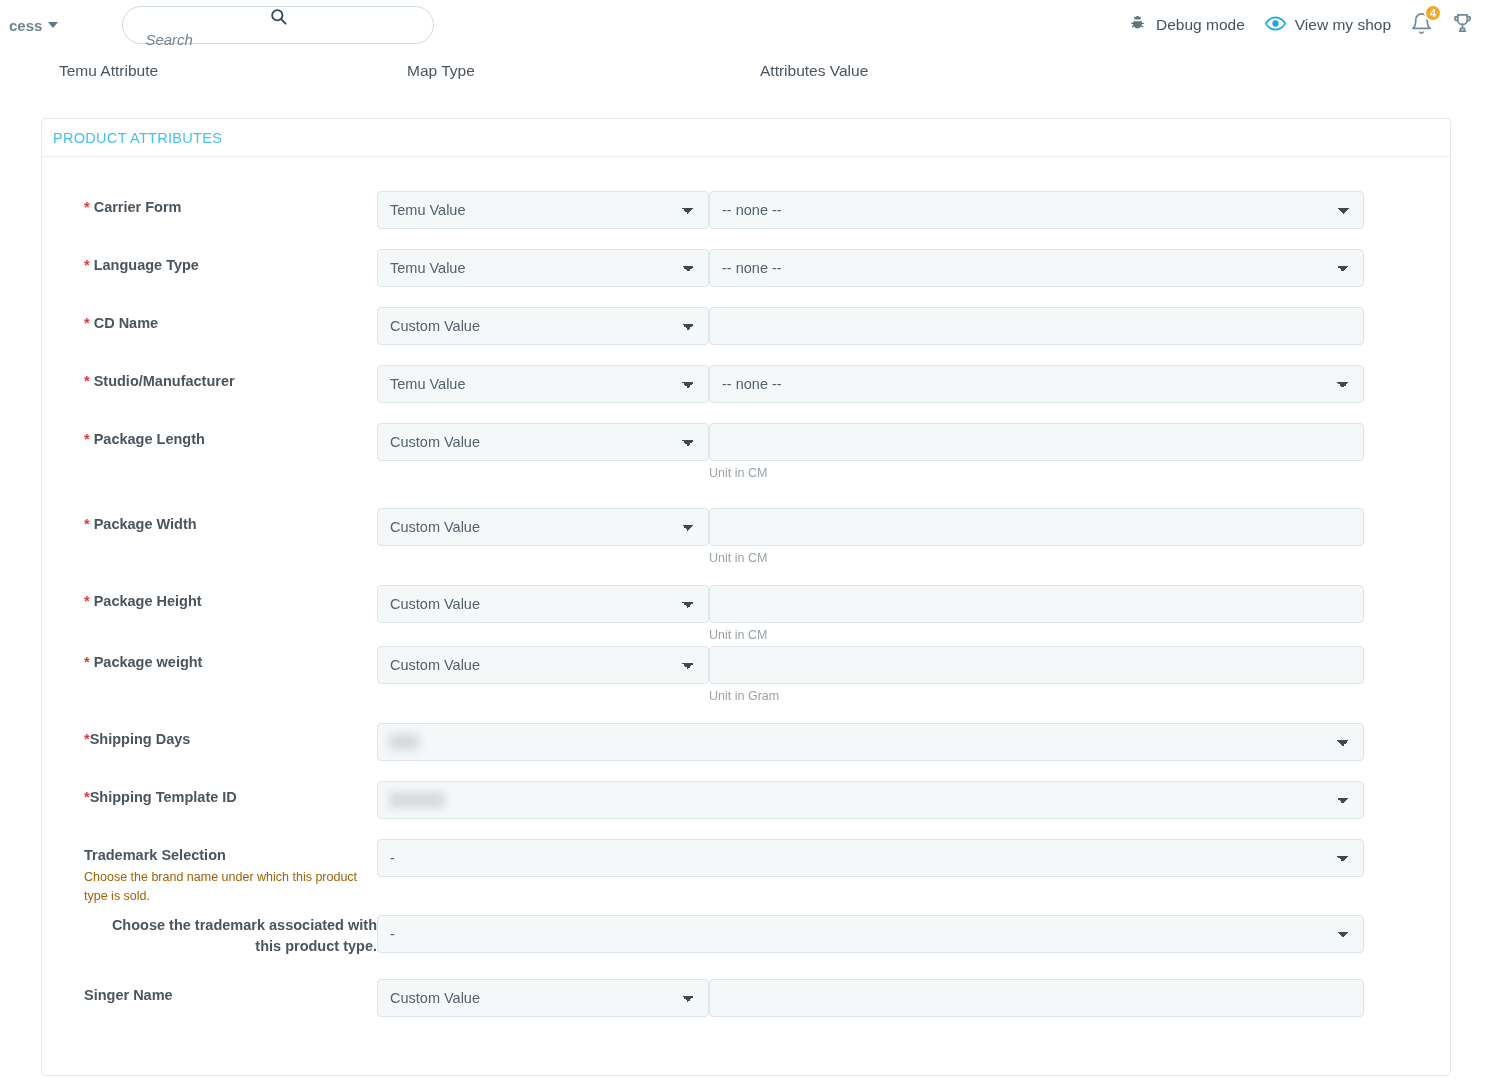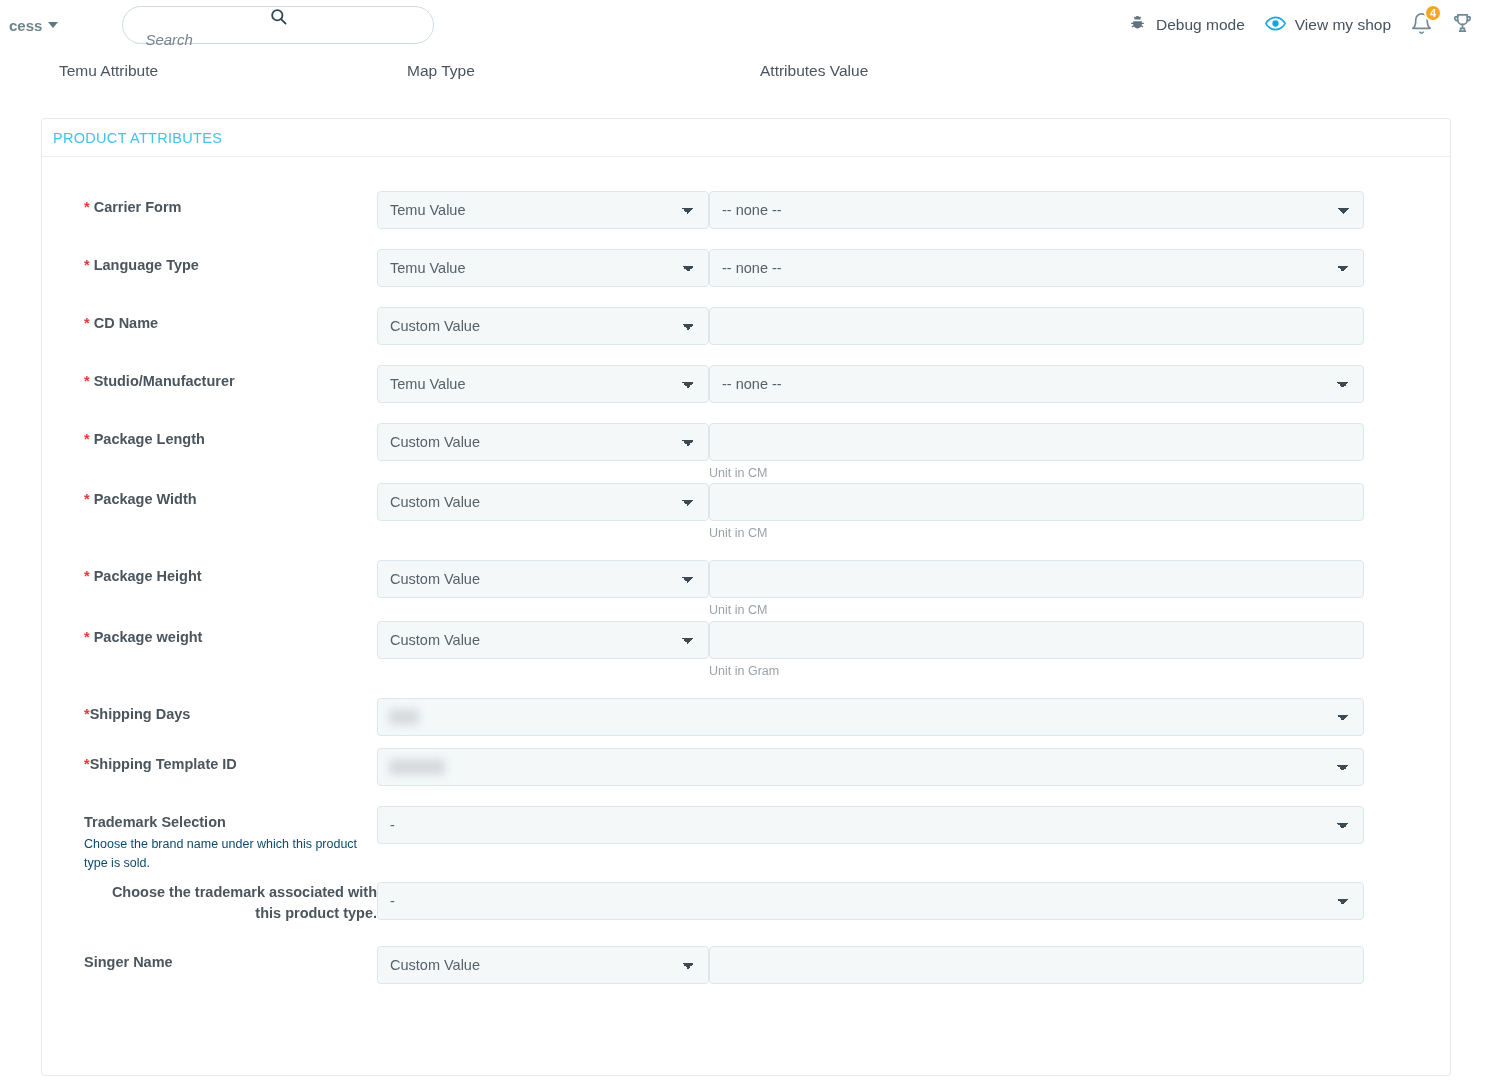--- a/index.html
+++ b/index.html
@@ -160,21 +160,21 @@
   .lbl {
     font-size: 14.5px;
     font-weight: bold;
     color: #4b555e;
     line-height: 1.45;
   }
   .req { color: #e53935; font-weight: bold; margin-right: 4px; }
   .req-tight { color: #e53935; font-weight: bold; margin-right: 0px; }
   .helper {
     font-size: 12.5px;
-    color: #0c4a6e;
+    color: #a16207;
     font-weight: normal;
     line-height: 1.55;
     margin-top: 2px;
     max-width: 300px;
   }
   .map-cell { flex: 0 0 332px; }
   .val-cell { flex: 0 0 655px; }
   .wide-cell { flex: 0 0 987px; }
 
   select.ctl, input.ctl {
@@ -322,21 +322,21 @@
           <div class="map-cell"><select class="ctl"><option>Custom Value</option></select></div>
           <div class="val-cell"><input type="text" class="ctl" style=""></div>
         </div>
         <div class="row" style="margin-bottom: 20px;">
           <div class="lbl-cell">
             <div class="lbl"><span class="req">*</span><span>Studio/Manufacturer</span></div>
           </div>
           <div class="map-cell"><select class="ctl"><option>Temu Value</option></select></div>
           <div class="val-cell"><select class="ctl"><option>-- none --</option></select></div>
         </div>
-        <div class="row" style="margin-bottom: 3px;">
+        <div class="row" style="margin-bottom: 28px;">
           <div class="lbl-cell">
             <div class="lbl"><span class="req">*</span><span>Package Length</span></div>
           </div>
           <div class="map-cell"><select class="ctl"><option>Custom Value</option></select></div>
           <div class="val-cell"><input type="text" class="ctl" style=""><span class="unit">Unit in CM</span></div>
         </div>
         <div class="row" style="margin-bottom: 20px;">
           <div class="lbl-cell">
             <div class="lbl"><span class="req">*</span><span>Package Width</span></div>
           </div>
@@ -352,21 +352,21 @@
         </div>
         <div class="row" style="margin-bottom: 20px;">
           <div class="lbl-cell">
             <div class="lbl"><span class="req">*</span><span>Package weight</span></div>
           </div>
           <div class="map-cell"><select class="ctl"><option>Custom Value</option></select></div>
           <div class="val-cell"><input type="text" class="ctl" style=""><span class="unit">Unit in Gram</span></div>
         </div>
       </div>
 
-    <div class="row" style="margin-bottom:12px;">
+    <div class="row" style="margin-bottom:20px;">
       <div class="lbl-cell">
         <div class="lbl"><span class="req-tight">*</span><span>Shipping Days</span></div>
       </div>
       <div class="wide-cell ctl-wrap">
         <select class="ctl"><option></option></select>
         <span class="blur-val" style="width:30px;"></span>
       </div>
     </div>
 
     <div class="row" style="margin-bottom:20px;">

